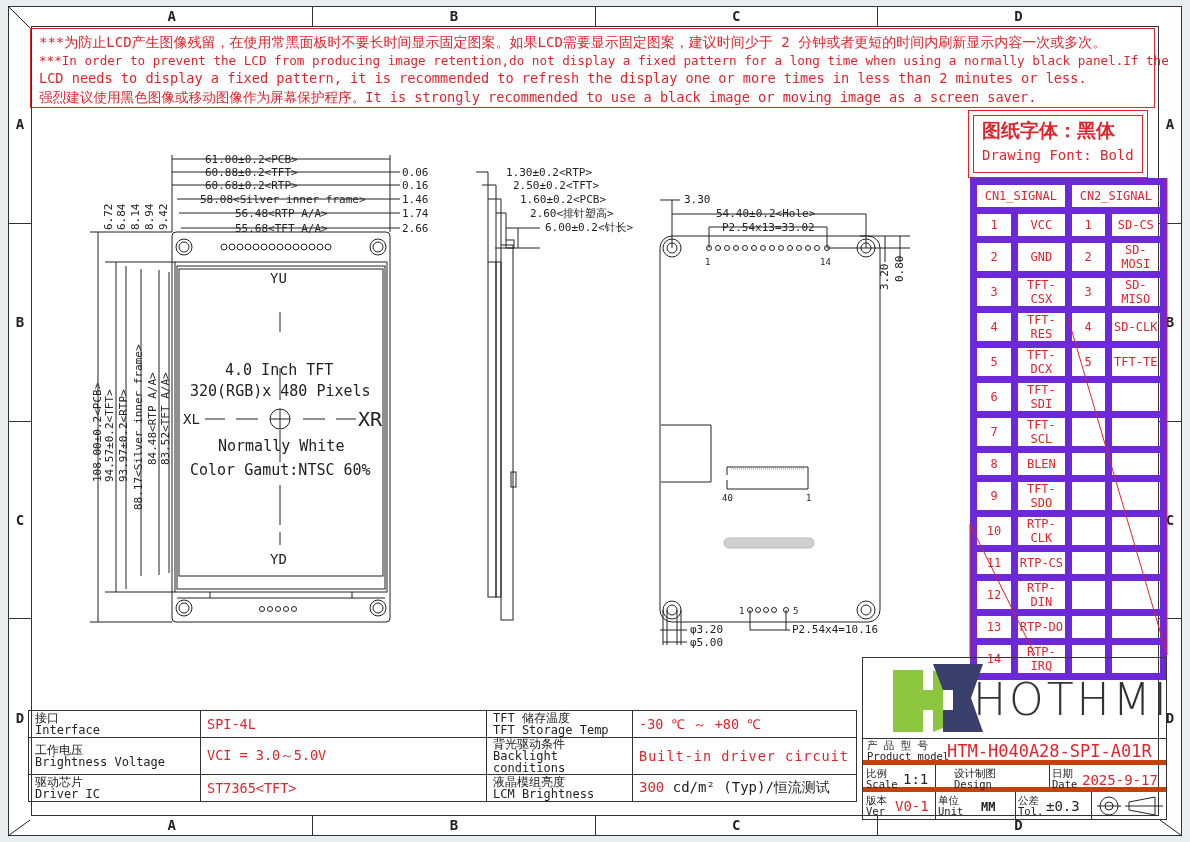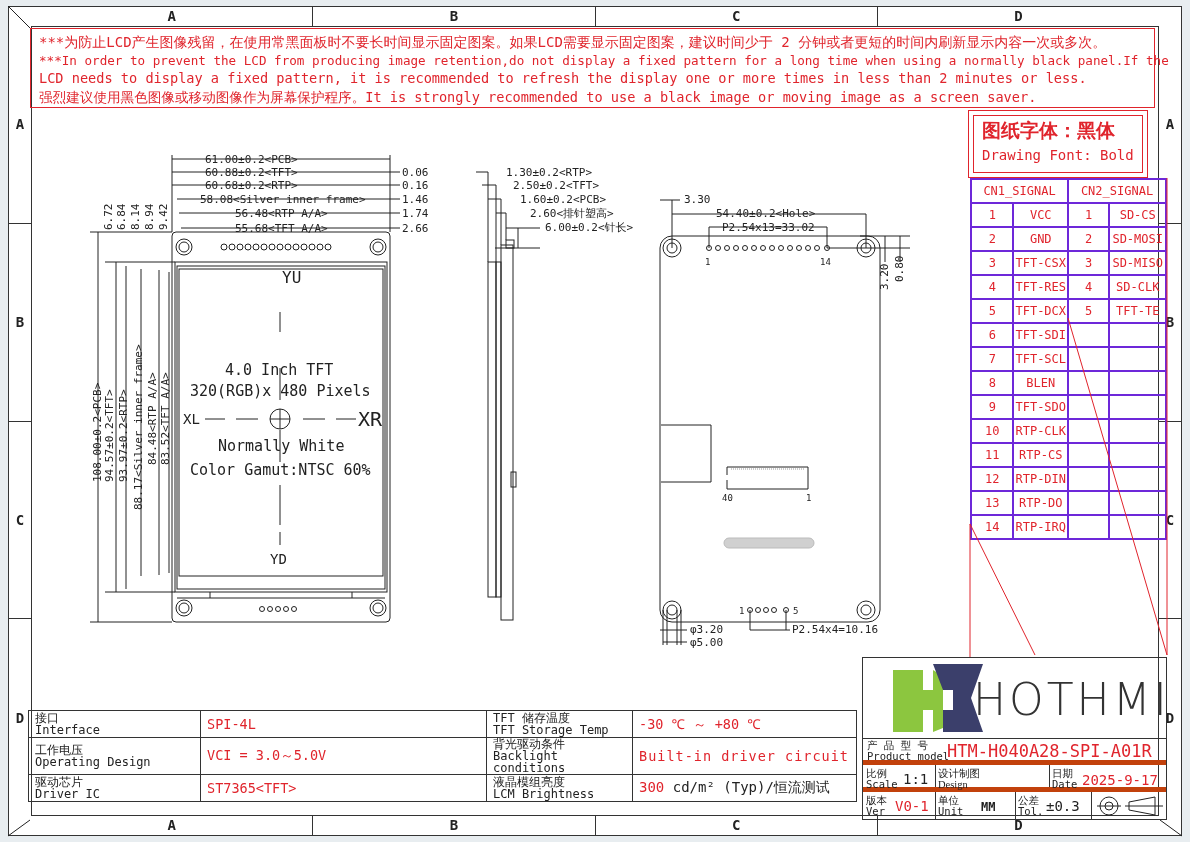--- a/index.html
+++ b/index.html
@@ -20,21 +20,21 @@
   .notice .l { white-space:nowrap; line-height:19px; }
   .notice .big { font-size:14px; }
   .notice .sm { font-size:12.6px; }
 
   .fontbox { position:absolute; left:968px; top:110px; width:180px; height:68px; border:1.5px solid #e0242c; box-sizing:border-box; padding:4px; }
   .fontbox .inner { border:1px solid #e0242c; height:100%; box-sizing:border-box; color:#e0242c; padding-left:8px; }
   .fontbox .t1 { font-size:19px; font-weight:bold; line-height:28px; font-family:"DejaVu Sans","Liberation Sans",sans-serif; }
   .fontbox .t2 { font-size:14px; line-height:22px; }
 
   table.pins { position:absolute; left:970px; top:178px; width:197px; border-collapse:collapse; color:#e0242c; font-size:12px; }
-  table.pins td { border:2px solid #6d28d9; height:22px; text-align:center; padding:0; }
+  table.pins td { border:7px solid #6d28d9; height:22px; text-align:center; padding:0; }
 
   .dim { position:absolute; font-size:11px; color:#222; white-space:nowrap; line-height:12px; }
   .vdim { position:absolute; font-size:11px; color:#222; white-space:nowrap; transform:rotate(-90deg); transform-origin:left top; line-height:12px; }
 
   svg.draw { position:absolute; left:0; top:0; }
 
   .spec { position:absolute; left:28px; top:710px; border-collapse:collapse; font-size:12px; }
   .spec td { border:1px solid #333; height:26px; padding:0 6px; vertical-align:middle; }
   .spec .lbl { line-height:12px; font-size:12px; }
   .spec .val { color:#e0242c; font-size:13.5px; }
@@ -380,21 +380,21 @@
 <div class="vdim" style="left:144px;top:230px;">8.94</div>
 <div class="vdim" style="left:158px;top:230px;">9.42</div>
 
 <div class="vdim" style="left:92px;top:482px;">108.00±0.2&lt;PCB&gt;</div>
 <div class="vdim" style="left:104px;top:482px;">94.57±0.2&lt;TFT&gt;</div>
 <div class="vdim" style="left:118px;top:482px;">93.97±0.2&lt;RTP&gt;</div>
 <div class="vdim" style="left:133px;top:510px;">88.17&lt;Silver inner frame&gt;</div>
 <div class="vdim" style="left:147px;top:465px;">84.48&lt;RTP A/A&gt;</div>
 <div class="vdim" style="left:160px;top:465px;">83.52&lt;TFT A/A&gt;</div>
 
-<div class="dim" style="left:282px;top:272px;font-size:16px;">YU</div>
+<div class="dim" style="left:270px;top:272px;font-size:14px;">YU</div>
 <div class="dim" style="left:270px;top:553px;font-size:14px;">YD</div>
 <div class="dim" style="left:183px;top:413px;font-size:14px;">XL</div>
 <div class="dim" style="left:358px;top:413px;font-size:20px;">XR</div>
 <div class="dim" style="left:225px;top:364px;font-size:15px;">4.0 Inch TFT</div>
 <div class="dim" style="left:190px;top:385px;font-size:15px;">320(RGB)x 480 Pixels</div>
 <div class="dim" style="left:218px;top:440px;font-size:15px;">Normally White</div>
 <div class="dim" style="left:190px;top:464px;font-size:15px;">Color Gamut:NTSC 60%</div>
 
 <div class="dim" style="left:506px;top:167px;">1.30±0.2&lt;RTP&gt;</div>
 <div class="dim" style="left:513px;top:180px;">2.50±0.2&lt;TFT&gt;</div>
@@ -425,21 +425,21 @@
       <col style="width:224px">
     </colgroup>
   <tbody>
   <tr>
     <td class="lbl"><span>接口</span><br><span>Interface</span></td>
     <td class="val">SPI-4L</td>
     <td class="lbl"><span>TFT 储存温度</span><br><span>TFT Storage Temp</span></td>
     <td class="val">-30 ℃ ～ +80 ℃</td>
   </tr>
   <tr>
-    <td class="lbl"><span>工作电压</span><br><span>Operating Design</span></td>
+    <td class="lbl"><span>工作电压</span><br><span>Brightness Voltage</span></td>
     <td class="val">VCI = 3.0～5.0V</td>
     <td class="lbl"><span>背光驱动条件</span><br><span>Backlight conditions</span></td>
     <td class="val" style="letter-spacing:1px">Built-in driver circuit</td>
   </tr>
   <tr>
     <td class="lbl"><span>驱动芯片</span><br><span>Driver IC</span></td>
     <td class="val">ST7365&lt;TFT&gt;</td>
     <td class="lbl"><span>液晶模组亮度</span><br><span>LCM Brightness</span></td>
     <td class="val2"><span class="red">300</span><span> cd/m² (Typ)/恒流测试</span></td>
   </tr>
@@ -456,21 +456,21 @@
     <div class="brand">HOTHMI</div>
   </div>
   <div class="tb-row" style="top:80px;height:27px;">
     <div class="tb-small" style="position:absolute;left:4px;top:2px;"><span>产 品 型 号</span><br><span>Product model</span></div>
     <div class="red" style="position:absolute;left:84px;top:3px;font-size:17px;">HTM-H040A28-SPI-A01R</div>
   </div>
   <div class="tb-row" style="top:107px;height:27px;">
     <div class="tb-small" style="position:absolute;left:3px;top:3px;"><span>比例</span><br><span>Scale</span></div>
     <div style="position:absolute;left:40px;top:6px;font-size:14px;">1:1</div>
     <div style="position:absolute;left:72px;top:0;width:1px;height:100%;background:#333;"></div>
-    <div class="tb-small" style="position:absolute;left:75px;top:3px;font-family:Liberation Serif, serif;"><span>设计制图</span><br><span>Design</span></div>
+    <div class="tb-small" style="position:absolute;left:91px;top:3px;"><span>设计制图</span><br><span>Design</span></div>
     <div style="position:absolute;left:186px;top:0;width:1px;height:100%;background:#333;"></div>
     <div class="tb-small" style="position:absolute;left:189px;top:3px;"><span>日期</span><br><span>Date</span></div>
     <div class="red" style="position:absolute;left:219px;top:7px;font-size:14px;">2025-9-17</div>
   </div>
   <div class="tb-row" style="top:134px;height:28px;border-bottom:none;">
     <div class="tb-small" style="position:absolute;left:3px;top:3px;"><span>版本</span><br><span>Ver</span></div>
     <div class="red" style="position:absolute;left:32px;top:6px;font-size:14px;">V0-1</div>
     <div style="position:absolute;left:72px;top:0;width:1px;height:100%;background:#333;"></div>
     <div class="tb-small" style="position:absolute;left:75px;top:3px;"><span>单位</span><br><span>Unit</span></div>
     <div style="position:absolute;left:118px;top:8px;font-size:12px;font-weight:bold;">MM</div>

